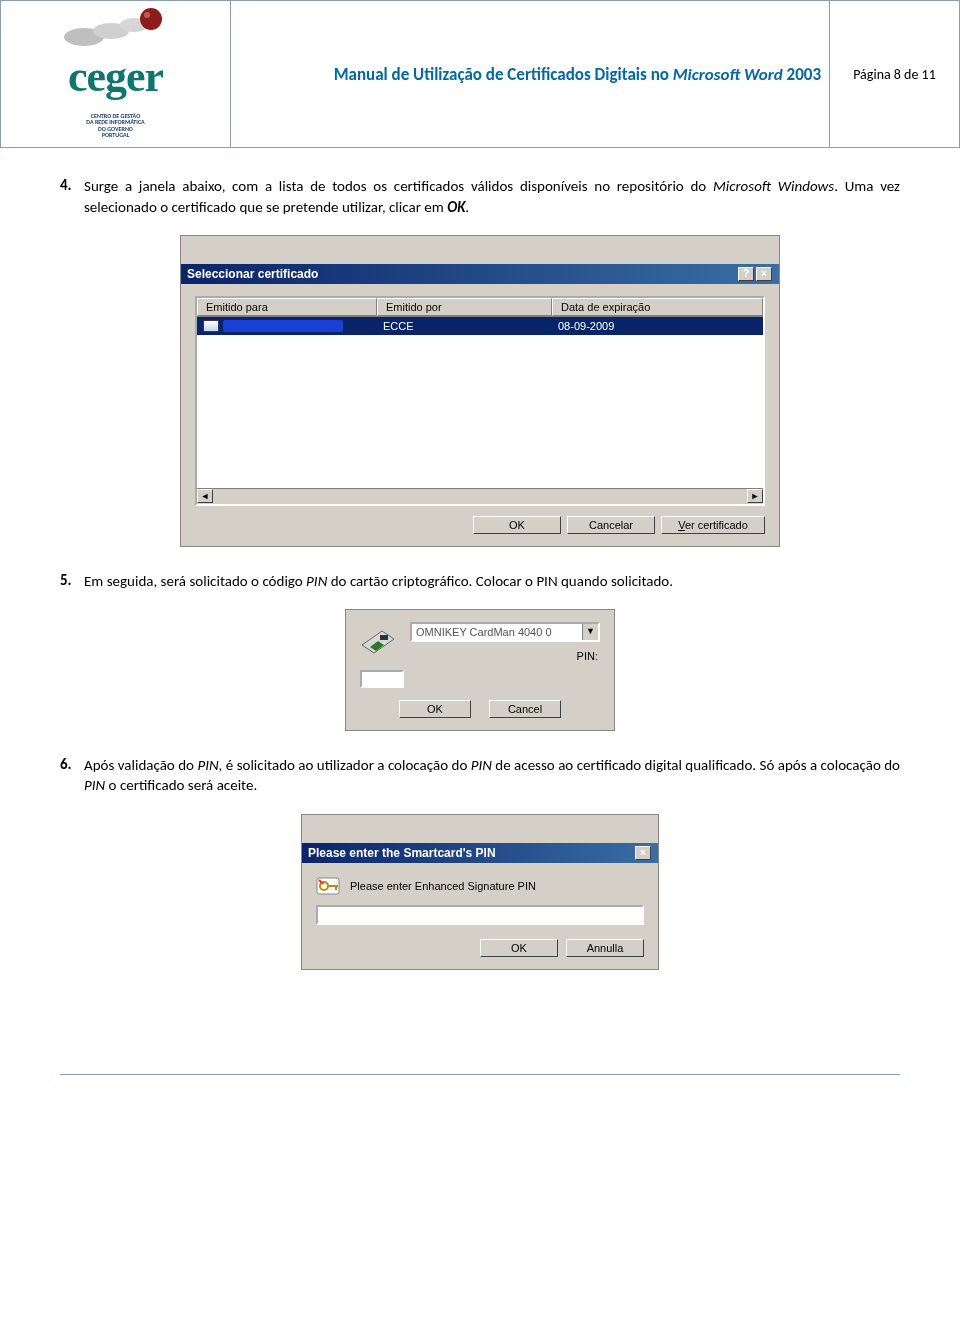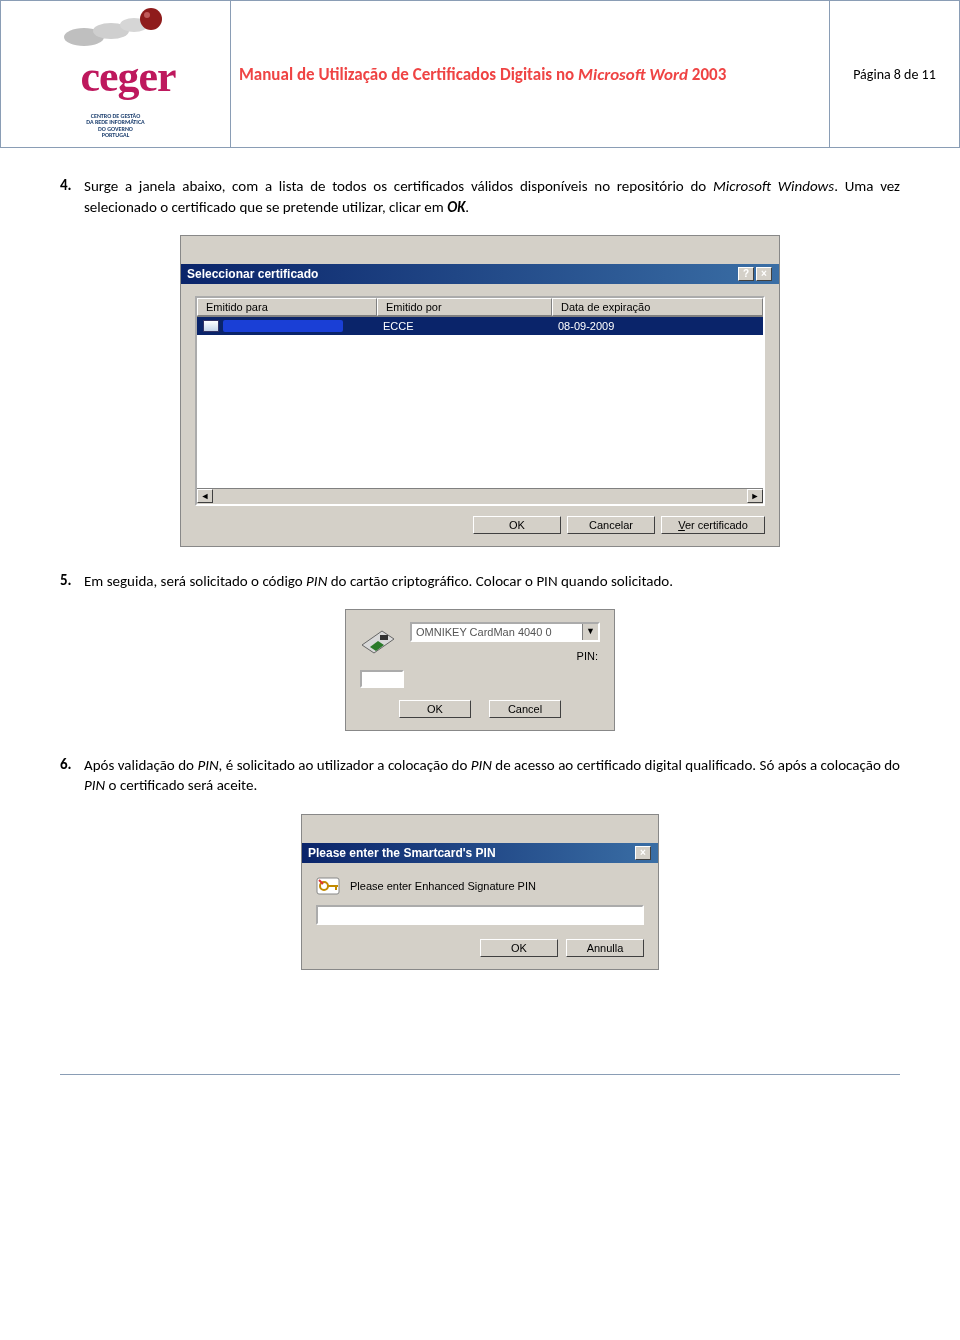--- a/index.html
+++ b/index.html
@@ -16,33 +16,32 @@
     width: 100%;
     border-collapse: collapse;
     margin-bottom: 28px;
   }
   .header-table td {
     border: 1px solid #8a9db5;
     vertical-align: middle;
     padding: 6px 8px;
   }
   .header-logo-cell { width: 230px; text-align: center; padding: 4px; }
-  .header-title-cell { text-align: left; font-weight: bold; color: #ef4444; font-size: 17px; }
+  .header-title-cell { text-align: right; font-weight: bold; color: #0369a1; font-size: 17px; }
   .header-title-cell span.italic { font-style: italic; }
   .header-page-cell { width: 130px; text-align: center; font-size: 14px; }
   
   .logo-wrap { display: inline-block; }
   .logo-word {
     font-family: Georgia, serif;
     font-weight: bold;
     font-size: 44px;
-    color: #be185d;
+    color: #0f766e;
     letter-spacing: -1px;
     line-height: 0.9;
-    text-align: right;
   }
   .logo-sub {
     font-size: 6px;
     color: #1a3d6d;
     font-weight: bold;
     text-align: center;
     line-height: 1.1;
     margin-top: 16px;
   }
   .logo-svg { margin-bottom: -4px; }

